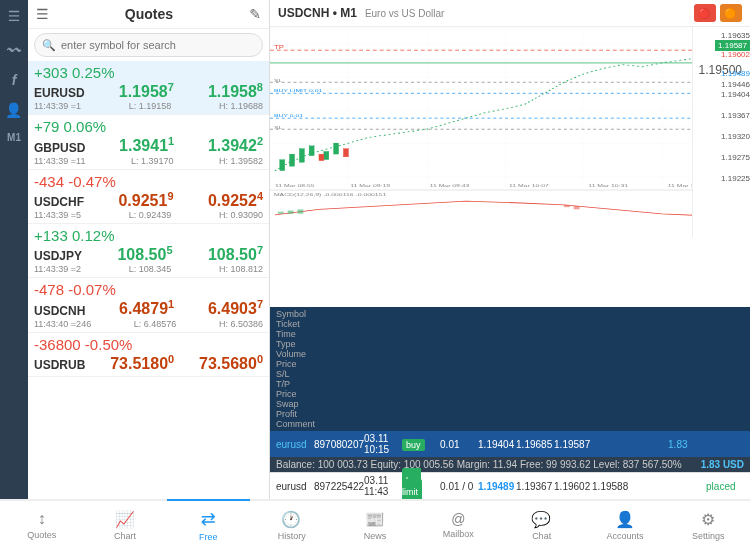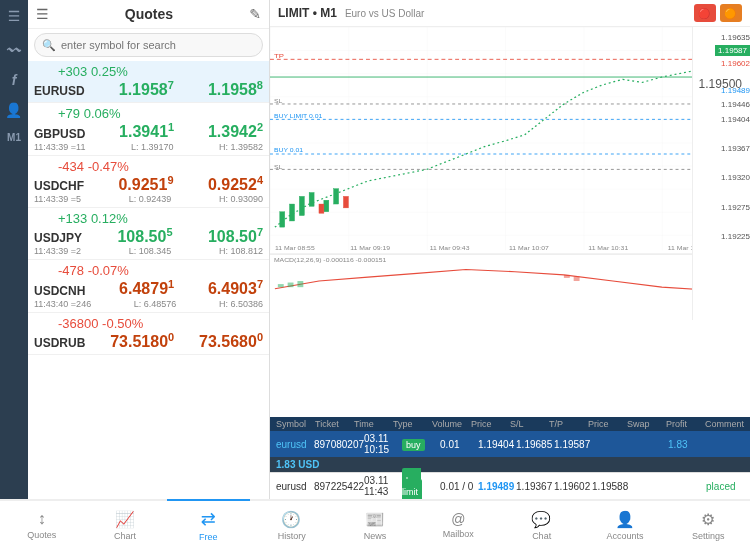--- a/index.html
+++ b/index.html
@@ -24,21 +24,21 @@
 
     .search-box { margin: 4px 6px; position: relative; }
     .search-box input { width: 100%; padding: 5px 8px 5px 26px; border: 1px solid #ddd; border-radius: 15px; font-size: 11px; color: #999; background: #f8f8f8; }
     .search-icon { position: absolute; left: 8px; top: 50%; transform: translateY(-50%); color: #aaa; font-size: 11px; }
 
     .quotes-list { flex: 1; overflow-y: auto; }
     .quote-item { padding: 3px 6px 3px 6px; border-bottom: 1px solid #f0f0f0; cursor: pointer; }
     .quote-item.active { background: #e8f4fd; }
 
     .quote-row1 { display: flex; align-items: baseline; justify-content: space-between; }
-    .quote-change { font-size: 13px; color: #666; margin-left: 24px; }
+    .quote-change { font-size: 15px; color: #666; }
     .quote-change.positive { color: #27ae60; }
     .quote-change.negative { color: #e74c3c; }
 
     .quote-row2 { display: flex; align-items: baseline; justify-content: space-between; }
     .quote-symbol { font-size: 12px; font-weight: bold; color: #333; }
     .quote-bid { font-size: 16px; font-weight: bold; }
     .quote-ask { font-size: 16px; font-weight: bold; }
     .quote-positive { color: #27ae60; }
     .quote-negative { color: #c2410c; }
 
@@ -53,21 +53,21 @@
     .chart-controls { display: flex; gap: 4px; margin-left: auto; }
     .chart-btn { width: 22px; height: 18px; border-radius: 3px; border: none; cursor: pointer; font-size: 10px; }
     .chart-btn.red { background: #e74c3c; color: white; }
     .chart-btn.orange { background: #e67e22; color: white; }
 
     
     .chart-svg { width: 100%; height: 100%; }
 
     
     .orders-panel { background: #1a3a5c; color: white; }
-    .orders-header-row { display: flex; font-size: 9px; color: #aaa; padding: 2px 6px; background: #1a3a5c; }
+    .orders-header-row { display: flex; font-size: 9px; color: #aaa; padding: 2px 6px; background: #1a3a5c; flex-direction: column; }
     .orders-header-row span { flex: 1; }
 
     .active-order { display: flex; align-items: center; background: #1e5799; padding: 2px 6px; font-size: 10px; color: white; }
     .active-order span { flex: 1; }
     .buy-badge { background: #27ae60; color: white; padding: 1px 4px; border-radius: 2px; font-size: 9px; }
 
     .balance-row { background: #2c3e50; color: #ccc; font-size: 10px; padding: 2px 6px; display: flex; justify-content: space-between; }
     .balance-profit { color: #4fc3f7; font-weight: bold; }
 
     .pending-order { display: flex; align-items: center; background: #fff; padding: 2px 6px; font-size: 10px; color: #333; border-top: 1px solid #ddd; }
@@ -113,20 +113,25 @@
 
         <div class="quote-item active">
           <div class="quote-row1">
             <span class="quote-change positive">+303 0.25%</span>
           </div>
           <div class="quote-row2">
             <span class="quote-symbol">EURUSD</span>
             <span class="quote-bid quote-positive">1.1958<sup style="font-size:11px;">7</sup></span>
             <span class="quote-ask quote-positive">1.1958<sup style="font-size:11px;">8</sup></span>
           </div>
+          <div class="quote-row3">
+            <span>11:43:39 =1</span>
+            <span>L: 1.19158</span>
+            <span>H: 1.19688</span>
+          </div>
         </div>
 
         <div class="quote-item">
           <div class="quote-row1">
             <span class="quote-change positive">+79 0.06%</span>
           </div>
           <div class="quote-row2">
             <span class="quote-symbol">GBPUSD</span>
             <span class="quote-bid quote-positive">1.3941<sup style="font-size:11px;">1</sup></span>
             <span class="quote-ask quote-positive">1.3942<sup style="font-size:11px;">2</sup></span>
@@ -196,21 +201,21 @@
             <span class="quote-ask quote-negative">73.5680<sup style="font-size:11px;">0</sup></span>
           </div>
         </div>
 
 
       </div>
     </div>
 
     <div class="chart-area">
       <div class="chart-header">
-        <span class="chart-symbol">LIMIT • M1</span>
+        <span class="chart-symbol">USDCNH • M1</span>
         <span class="chart-name">Euro vs US Dollar</span>
         <div class="chart-controls">
           <button class="chart-btn red">🔴</button>
           <button class="chart-btn orange">🟠</button>
         </div>
       </div>
 
       <div class="chart-container">
         <div class="chart-main">
           
@@ -325,20 +330,21 @@
           <span>0.01</span>
           <span>1.19404</span>
           <span>1.19685</span>
           <span>1.19587</span>
           <span></span>
           <span></span>
           <span style="color:#4fc3f7;">1.83</span>
           <span></span>
         </div>
         <div class="balance-row">
+          <span>Balance: 100 003.73 Equity: 100 005.56 Margin: 11.94 Free: 99 993.62 Level: 837 567.50%</span>
           <span class="balance-profit">1.83 USD</span>
         </div>
         <div class="pending-order">
           <span>eurusd</span>
           <span>897225422</span>
           <span>03.11 11:43</span>
           <span><span class="buy-limit-badge">buy limit</span></span>
           <span>0.01 / 0</span>
           <span style="color:#2196f3;font-weight:bold;">1.19489</span>
           <span>1.19367</span>

